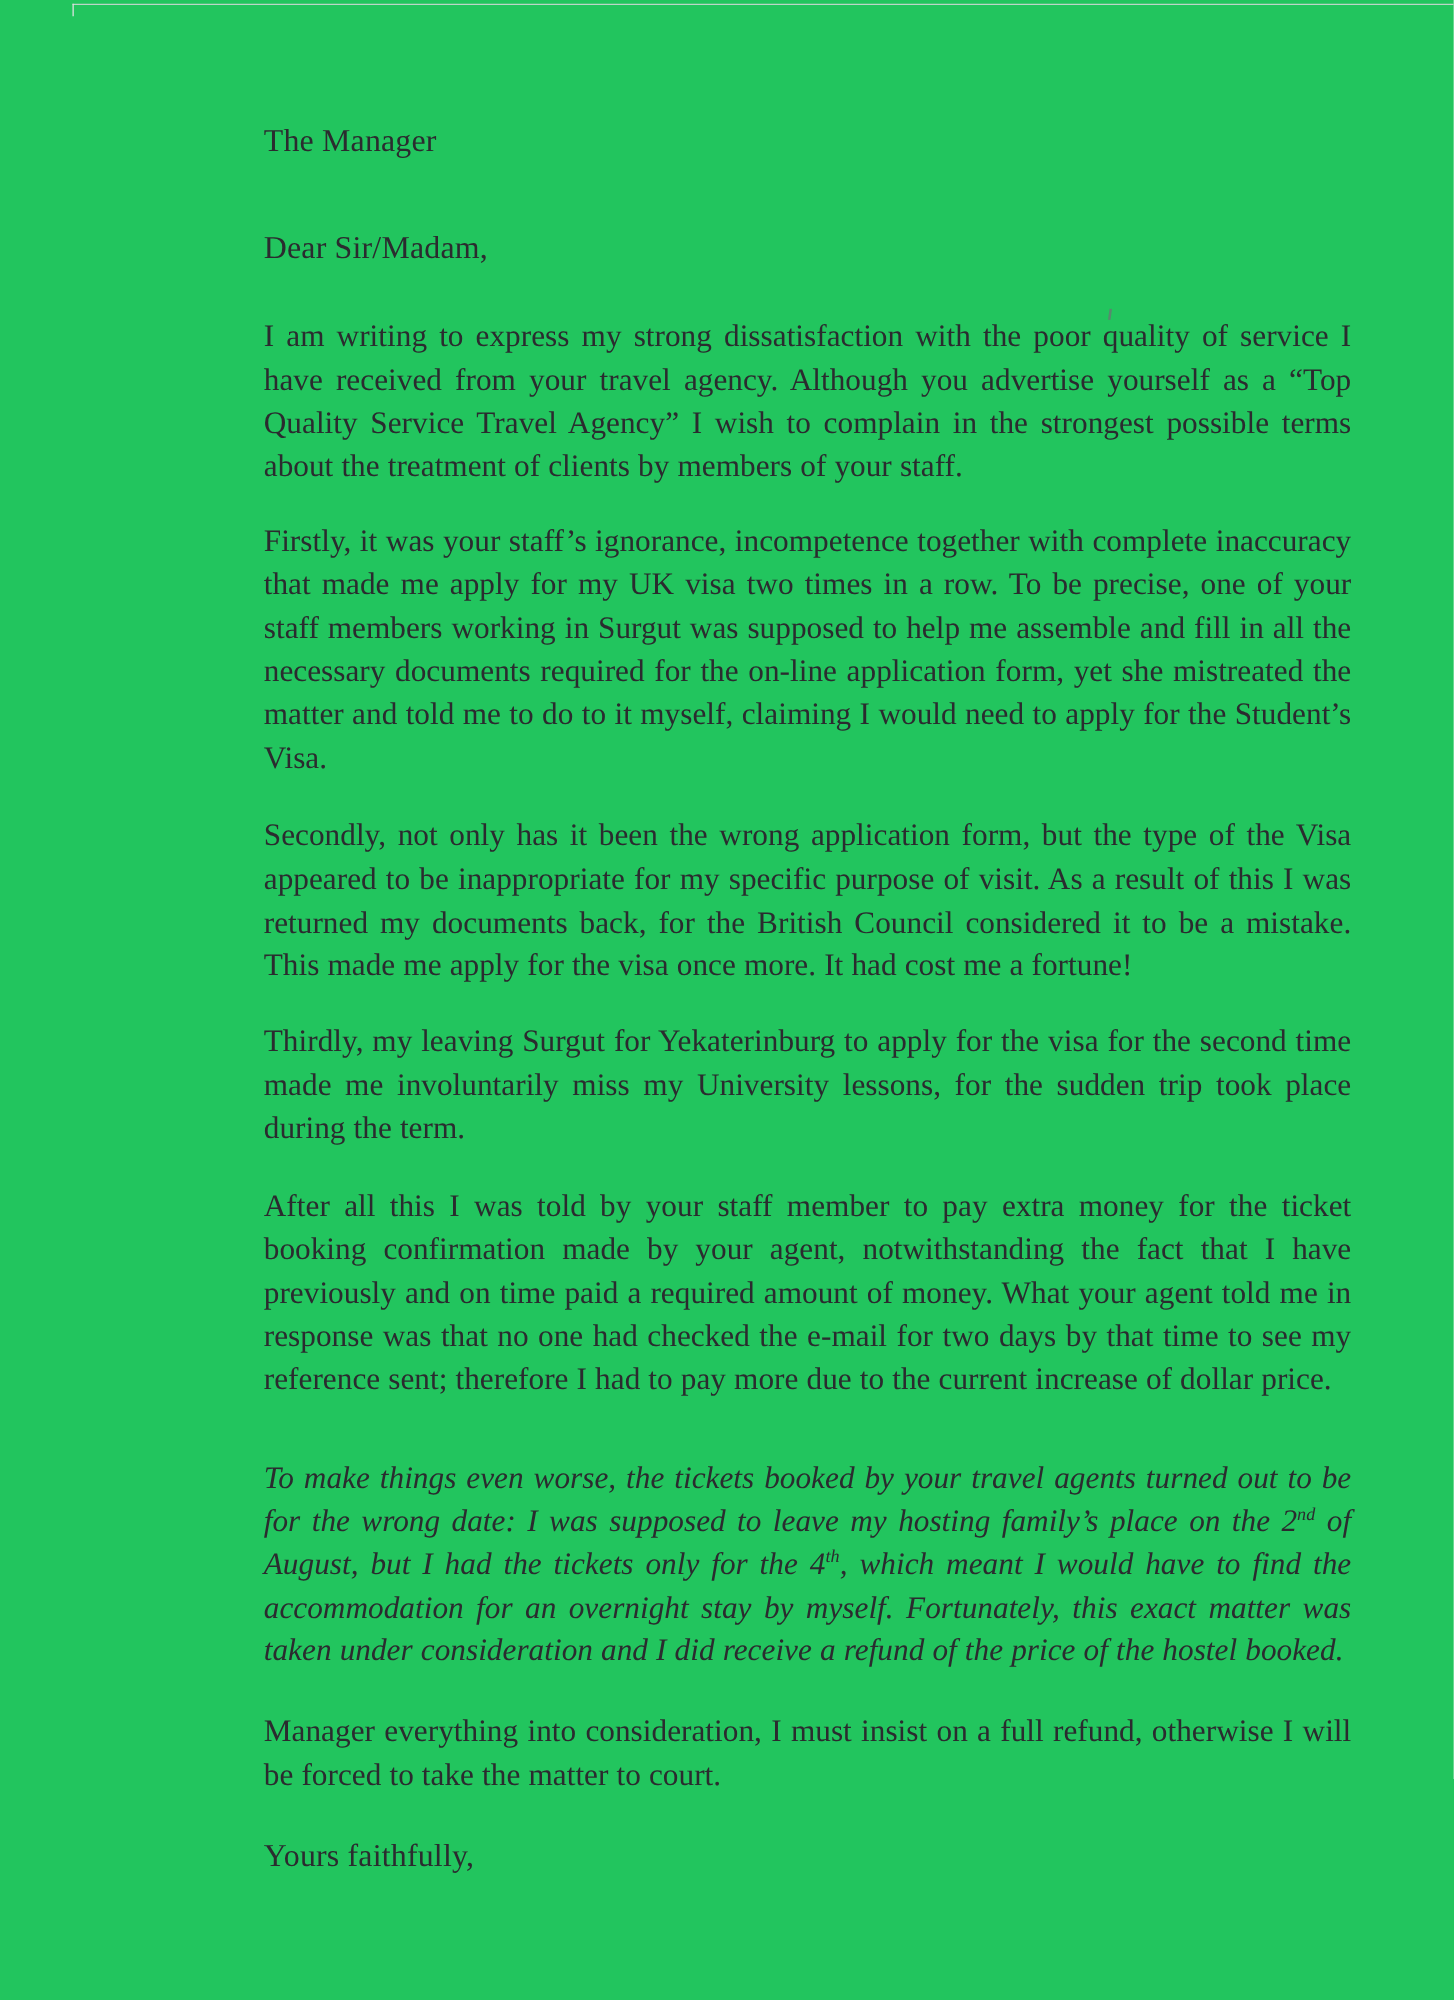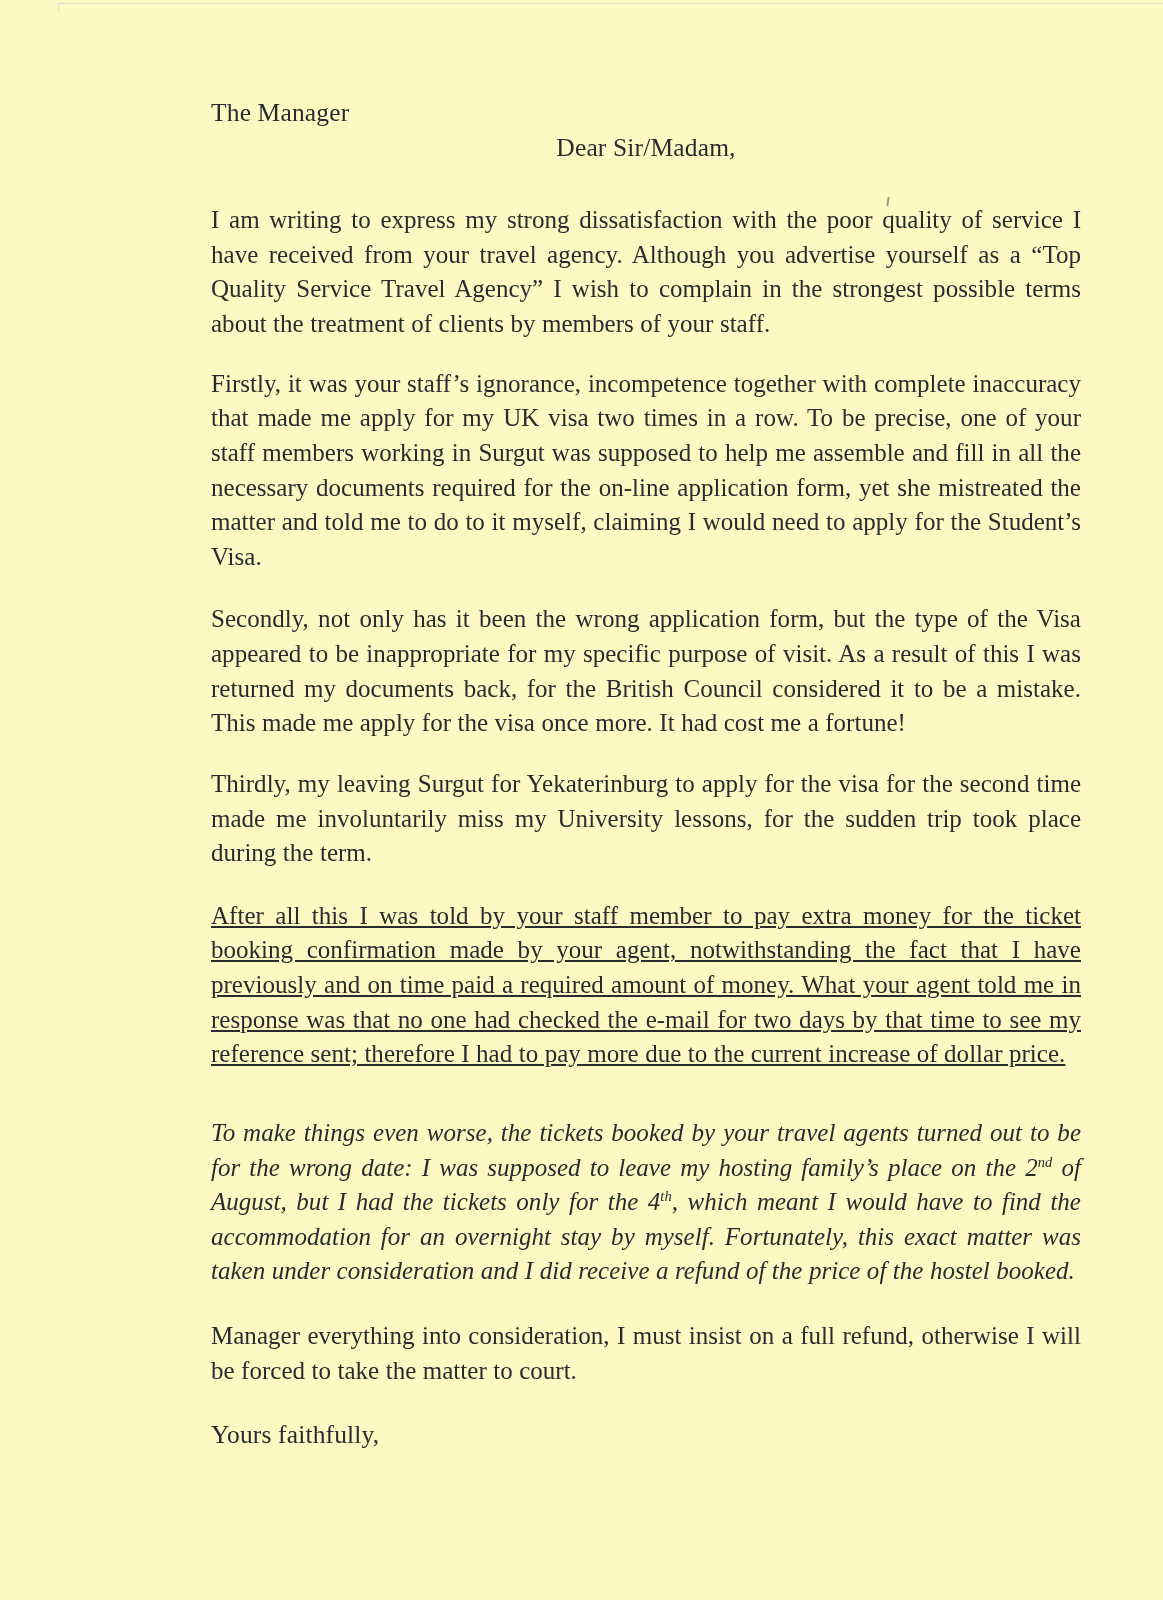--- a/index.html
+++ b/index.html
@@ -35,63 +35,63 @@
     height: 10px;
     background: #e2e2e4;
   }
 
   .page {
     position: absolute;
     left: 0;
     top: 0;
     width: 1163px;
     height: 1600px;
-    background: #fef9c3;
+    background: #22c55e;
   }
 
   .letter {
     position: absolute;
     left: 211px;
     top: 96px;
     width: 870px;
   }
 
   .addressee {
     font-size: 25.5px;
     line-height: 1.355;
     letter-spacing: 0.15px;
     text-align: left;
   }
   .addressee div { white-space: nowrap; }
 
   .salutation {
+    margin-top: 50px;
     font-size: 25.5px;
     line-height: 1.36;
     letter-spacing: 0.15px;
-    text-align: center;
   }
 
   .para {
     margin-top: 26px;
     font-size: 25px;
     line-height: 1.385;
     text-align: justify;
     text-justify: inter-word;
     letter-spacing: 0.02px;
     word-spacing: 0.2px;
     hyphens: none;
   }
   .para:first-of-type { margin-top: 0; }
 
   
   #p-intro   { margin-top: 38px; }
   #p-firstly { }
   #p-secondly{ margin-top: 28px; }
   #p-thirdly { }
-  #p-after   { margin-top: 28px; text-decoration: underline; }
+  #p-after   { margin-top: 28px; }
   #p-worse   { margin-top: 44px; font-style: italic; }
   #p-taking  { margin-top: 30px; text-align: justify; }
 
   .closing {
     margin-top: 30px;
     font-size: 25.5px;
     line-height: 1.36;
     letter-spacing: 0.15px;
   }
 

